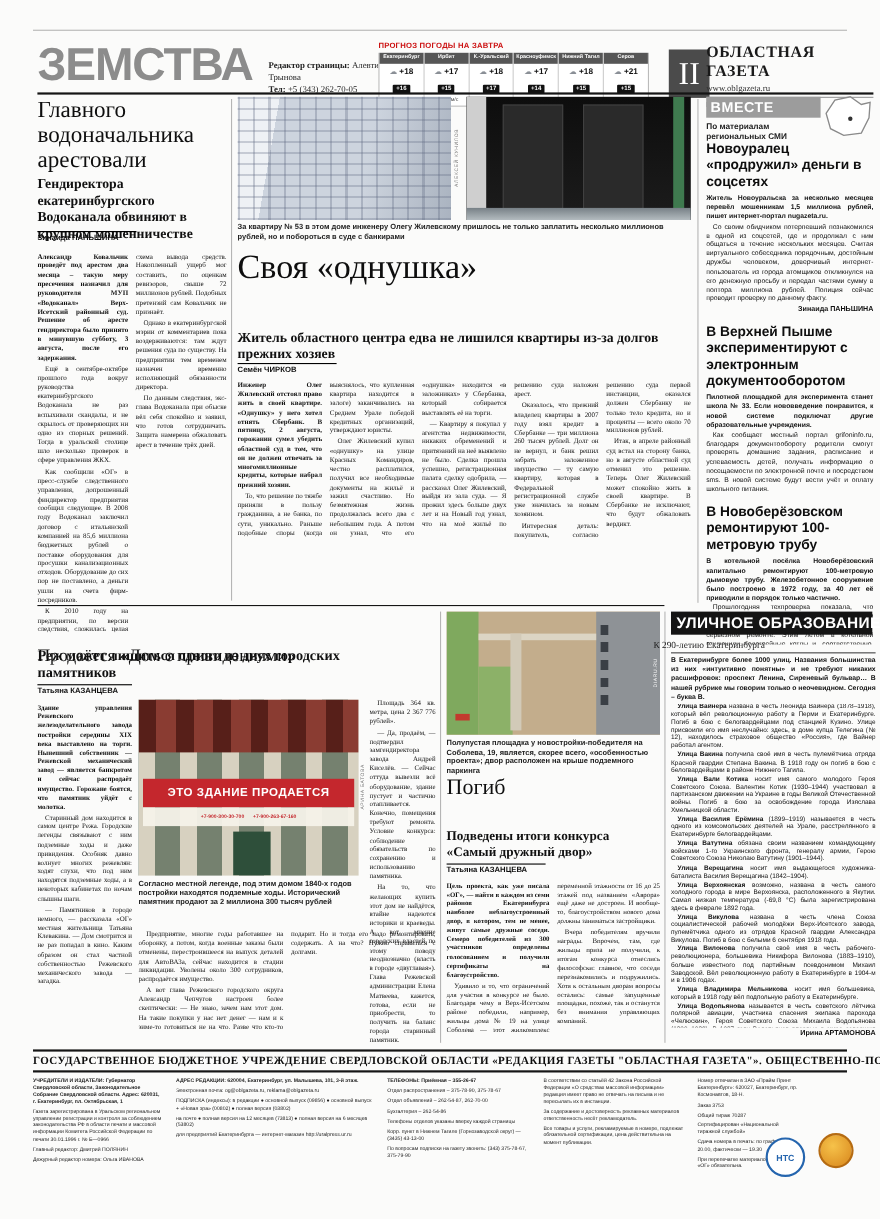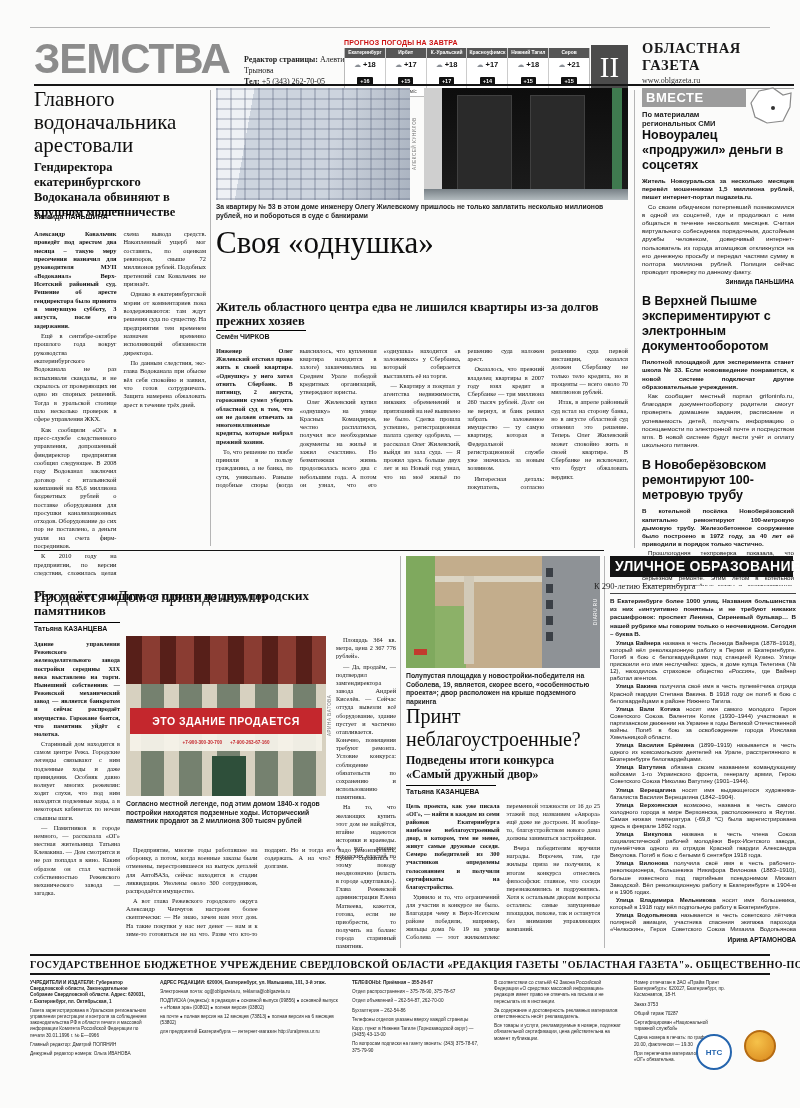--- a/index.html
+++ b/index.html
@@ -13,21 +13,21 @@
   .edblock b{font-weight:bold;}
   .wtitle{font:bold 7px "Liberation Sans",sans-serif;color:#cc1111;letter-spacing:.2px;}
   .wtable{display:flex;border:1px solid #bbb;border-top:none;margin-top:2px;background:#fff;}
   .wcell{width:40.5px;border-right:1px solid #ccc;text-align:center;}
   .wcell:last-child{border-right:none;}
   .wname{background:#565656;color:#fff;font:bold 4.9px "Liberation Sans",sans-serif;line-height:10px;height:10px;white-space:nowrap;overflow:hidden;}
   .wtemps{padding-top:2px;font:bold 7.5px "Liberation Sans",sans-serif;}
   .wicon{color:#8a8f96;font-size:7px;margin-right:2px;font-weight:normal;}
   .wbadge{display:inline-block;background:#111;color:#fff;font:bold 5.5px "Liberation Sans",sans-serif;padding:1px 3px;border-radius:1px;margin-top:1px;}
   .wwind{font:4.8px "Liberation Sans",sans-serif;color:#444;padding:2px 0 2px;}
-  .iibox{background:#4b4b4b;color:#fff;font-family:"Liberation Serif",serif;font-size:29px;text-align:center;line-height:44px;}
+  .iibox{background:#4b4b4b;color:#fff;font-family:"Liberation Serif",serif;font-size:29px;text-align:center;line-height:44px;margin-left:17px;}
   .papername{font-weight:bold;font-size:14.5px;letter-spacing:.6px;color:#1a1a1a;}
   .papersite{font-size:8px;color:#333;margin-top:2px;}
   .paperdate{font:bold 6.5px "Liberation Sans",sans-serif;color:#222;margin-top:3px;border-top:1px solid #999;padding-top:3px;}
   
   .hl{font-family:"Liberation Serif",serif;color:#0e0e0e;}
   .subhead{font-weight:bold;font-family:"Liberation Serif",serif;color:#111;}
   .byline{font:bold 7px "Liberation Sans",sans-serif;border-top:1px solid #000;padding-top:2px;color:#111;}
   .body{font-size:6.4px;line-height:1.3;text-align:justify;overflow:hidden;}
   .body p{margin:0 0 2px 0;text-indent:7px;}
   .body p:first-child{font-weight:bold;text-indent:0;}
@@ -260,22 +260,21 @@
     <div class="lawn2"></div>
     <div class="road"></div>
     <div class="path"></div>
     <div class="path2"></div>
     <div class="carrow"></div>
     <div class="redcar"></div>
   </div>
   <span class="vcredit" style="left:593px;top:560px;height:104px;color:#fff;">DIARU.RU</span>
   <div class="abs cap" style="left:406px;top:672px;width:194px;">Полупустая площадка у новостройки-победителя на Соболева, 19, является, скорее всего, «особенностью проекта»; двор расположен на крыше подземного паркинга</div>
   <div class="abs hl" style="left:406px;top:705px;width:196px;font-size:20px;line-height:23px;">
-    <div>Принт</div>
-    <div>неблагоустроенные?</div>
+    <div>Погиб</div>
   </div>
   <div class="abs subhead" style="left:406px;top:753px;width:190px;font-size:12px;line-height:14px;">Подведены итоги конкурса «Самый дружный двор»</div>
   <div class="abs byline" style="left:406px;top:785px;width:90px;">Татьяна КАЗАНЦЕВА</div>
   <div class="abs body cols2" style="left:406px;top:802px;width:194px;height:146px;font-size:6.2px;">
       <p>Цель проекта, как уже писала «ОГ», — найти в каждом из семи районов Екатеринбурга наиболее неблагоустроенный двор, в котором, тем не менее, живут самые дружные соседи. Семеро победителей из 300 участников определены голосованием и получили сертификаты на благоустройство.</p>
       <p>Удивило и то, что ограничений для участия в конкурсе не было. Благодаря чему в Верх-Исетском районе победили, например, жильцы дома № 19 на улице Соболева — этот жилкомплекс переменной этажности от 16 до 25 этажей под названием «Аврора» ещё даже не достроен. И вообще-то, благоустройством нового дома должны заниматься застройщики.</p>
       <p>Вчера победителям вручили награды. Впрочем, там, где жильцы приза не получили, к итогам конкурса отнеслись философски: главное, что соседи перезнакомились и подружились. Хотя к остальным дворам вопросы остались: самые запущенные площадки, похоже, так и останутся без внимания управляющих компаний.</p>
     </div>
 
   <div class="abs stbar" style="left:610px;top:556px;width:178px;">УЛИЧНОЕ ОБРАЗОВАНИЕ</div>

